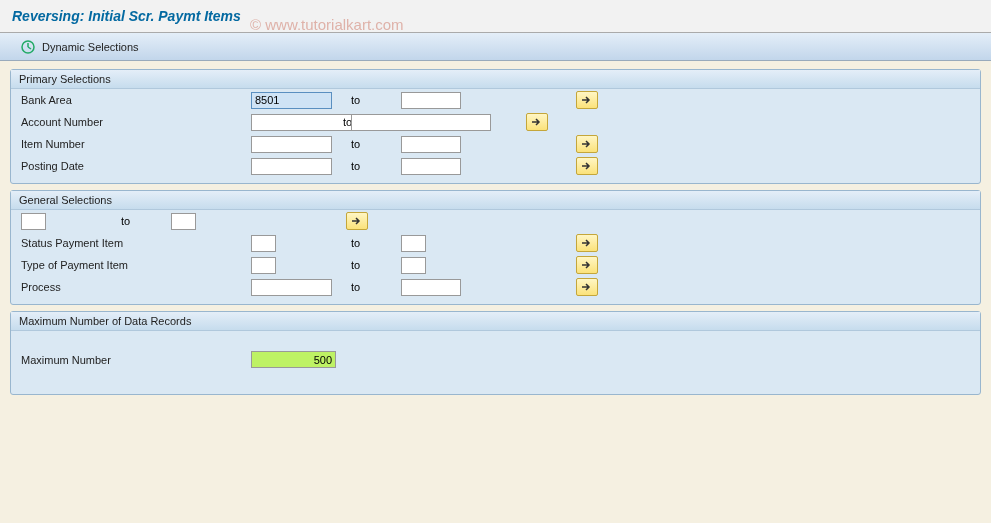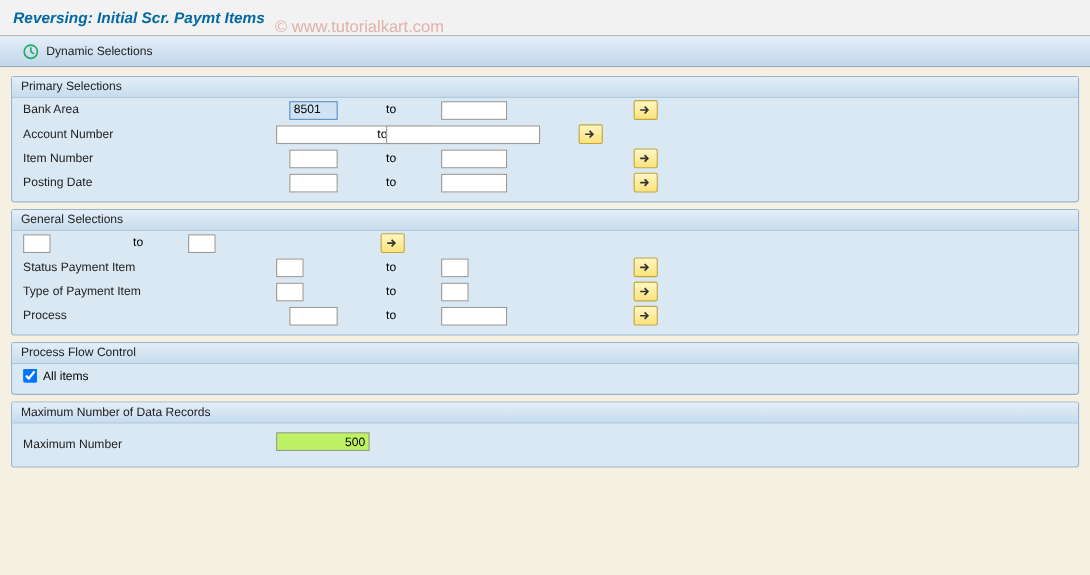--- a/index.html
+++ b/index.html
@@ -64,21 +64,21 @@
       width: 90px;
     }
     .field-from input, .field-to input {
       border: 1px solid #999;
       background: #fff;
       height: 17px;
       font-size: 11px;
       padding: 1px 3px;
     }
     .field-from input.w-narrow { width: 25px; }
-    .field-from input.w-med { width: 44px; margin-left: 12px; }
+    .field-from input.w-med { width: 81px; }
     .field-from input.w-wide { width: 140px; }
     .field-from input.selected { background: #cfe3f5; border: 1px solid #5a8fc0; }
     .to-label {
       width: 60px;
       text-align: left;
       padding-left: 10px;
     }
     .field-to { width: 160px; }
     .field-to input.w-narrow { width: 25px; }
     .field-to input.w-med { width: 60px; }
@@ -89,21 +89,21 @@
       border: 1px solid #c4a63a;
       border-radius: 2px;
       display: inline-flex;
       align-items: center; justify-content: center;
       cursor: pointer;
       margin-left: 15px;
     }
     .arrow-btn svg { width: 12px; height: 10px; }
     .checkbox-row { display: flex; align-items: center; gap: 5px; padding: 4px 10px; }
     .checkbox-row input { width: 13px; height: 13px; }
-    .num-row { display: flex; align-items: flex-end; padding: 8px 10px; }
+    .num-row { display: flex; align-items: center; padding: 20px 10px; }
     .num-row .label { width: 230px; }
     .num-row input {
       border: 1px solid #999; background: #bef264;
       height: 17px; width: 85px; text-align: right;
       font-size: 11px; padding: 1px 3px;
     }
     .watermark {
       position: absolute;
       top: 16px; left: 250px;
       color: rgba(200,100,80,0.45);
@@ -227,27 +227,20 @@
       <div class="to-label">to</div>
       <div class="field-to"><input class="w-med" style=""></div>
       <div class="arrow-btn">
           <svg viewBox="0 0 12 10">
             <path d="M1 5 L8 5 M5 2 L8 5 L5 8" fill="none" stroke="#333" stroke-width="1.5"></path>
           </svg>
         </div>
     </div>
   </div>
 
-  <div class="group">
-    <div class="group-header">Process Flow Control</div>
-    <div class="checkbox-row">
-      <input type="checkbox" checked="" style="">
-      <span>All items</span>
-    </div>
-  </div>
 
   <div class="group">
     <div class="group-header">Maximum Number of Data Records</div>
     <div class="num-row">
       <div class="label">Maximum Number</div>
       <input value="500" style="">
     </div>
   </div>
 
 </div>

